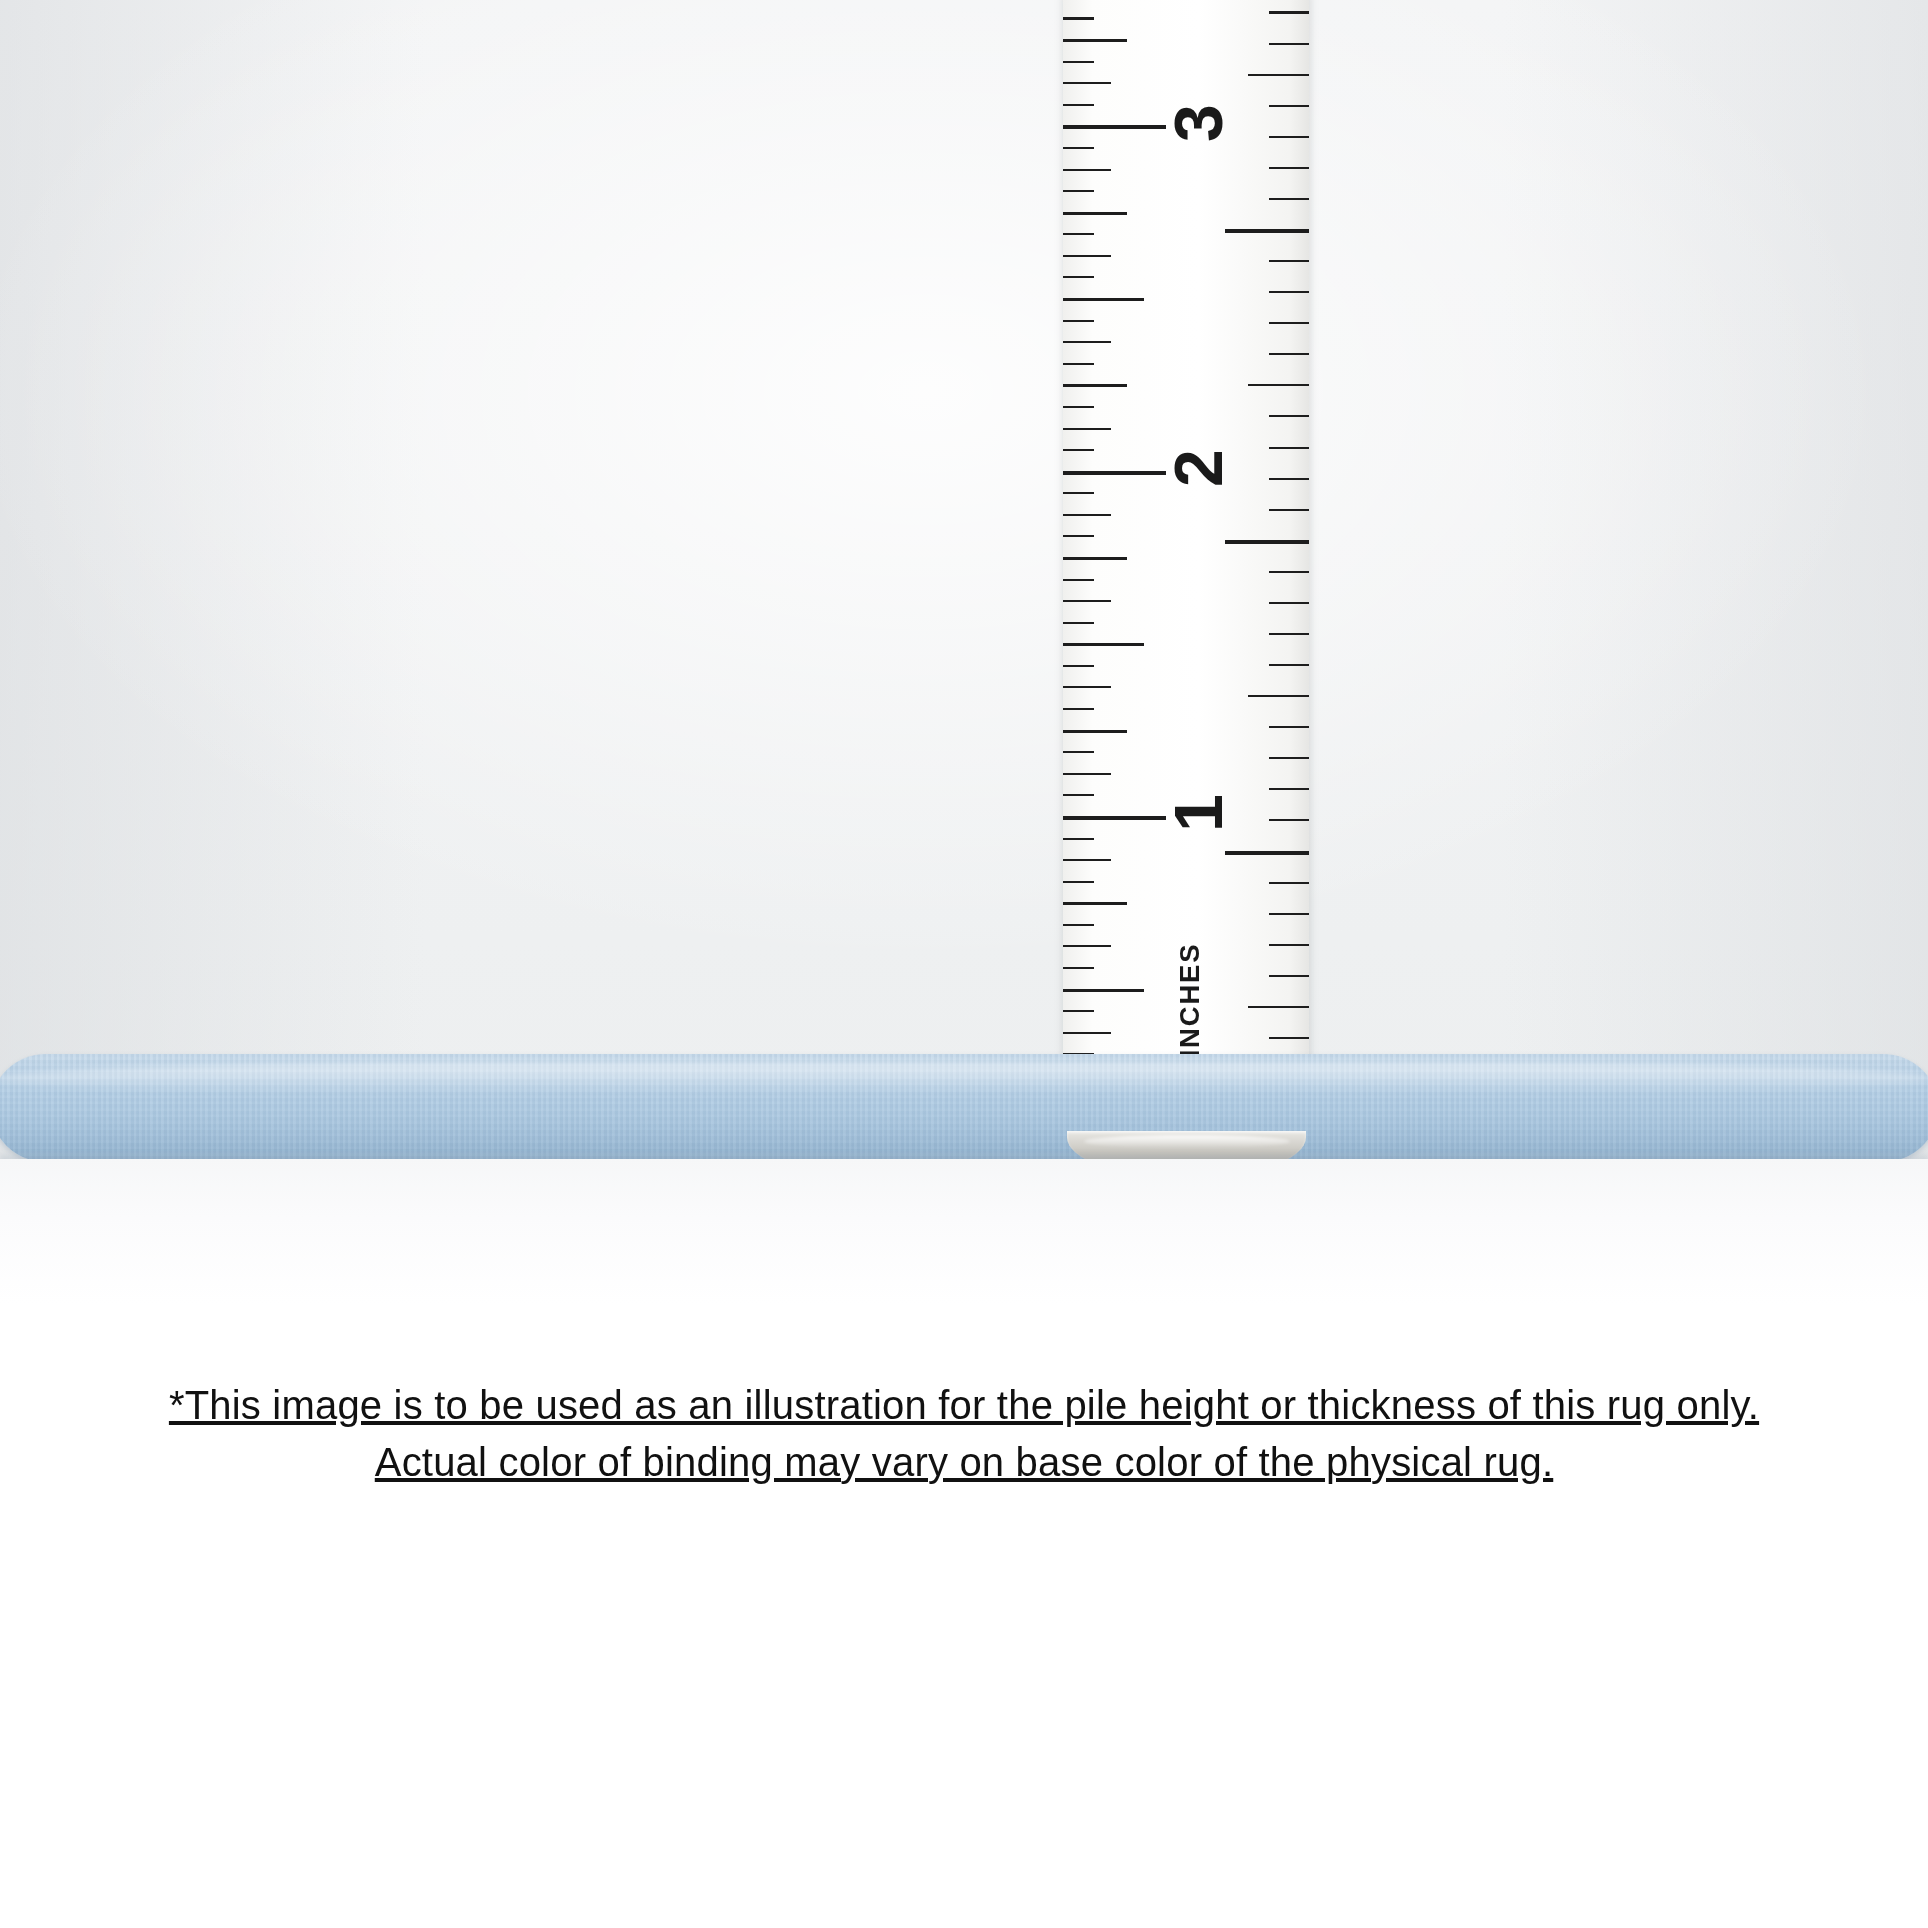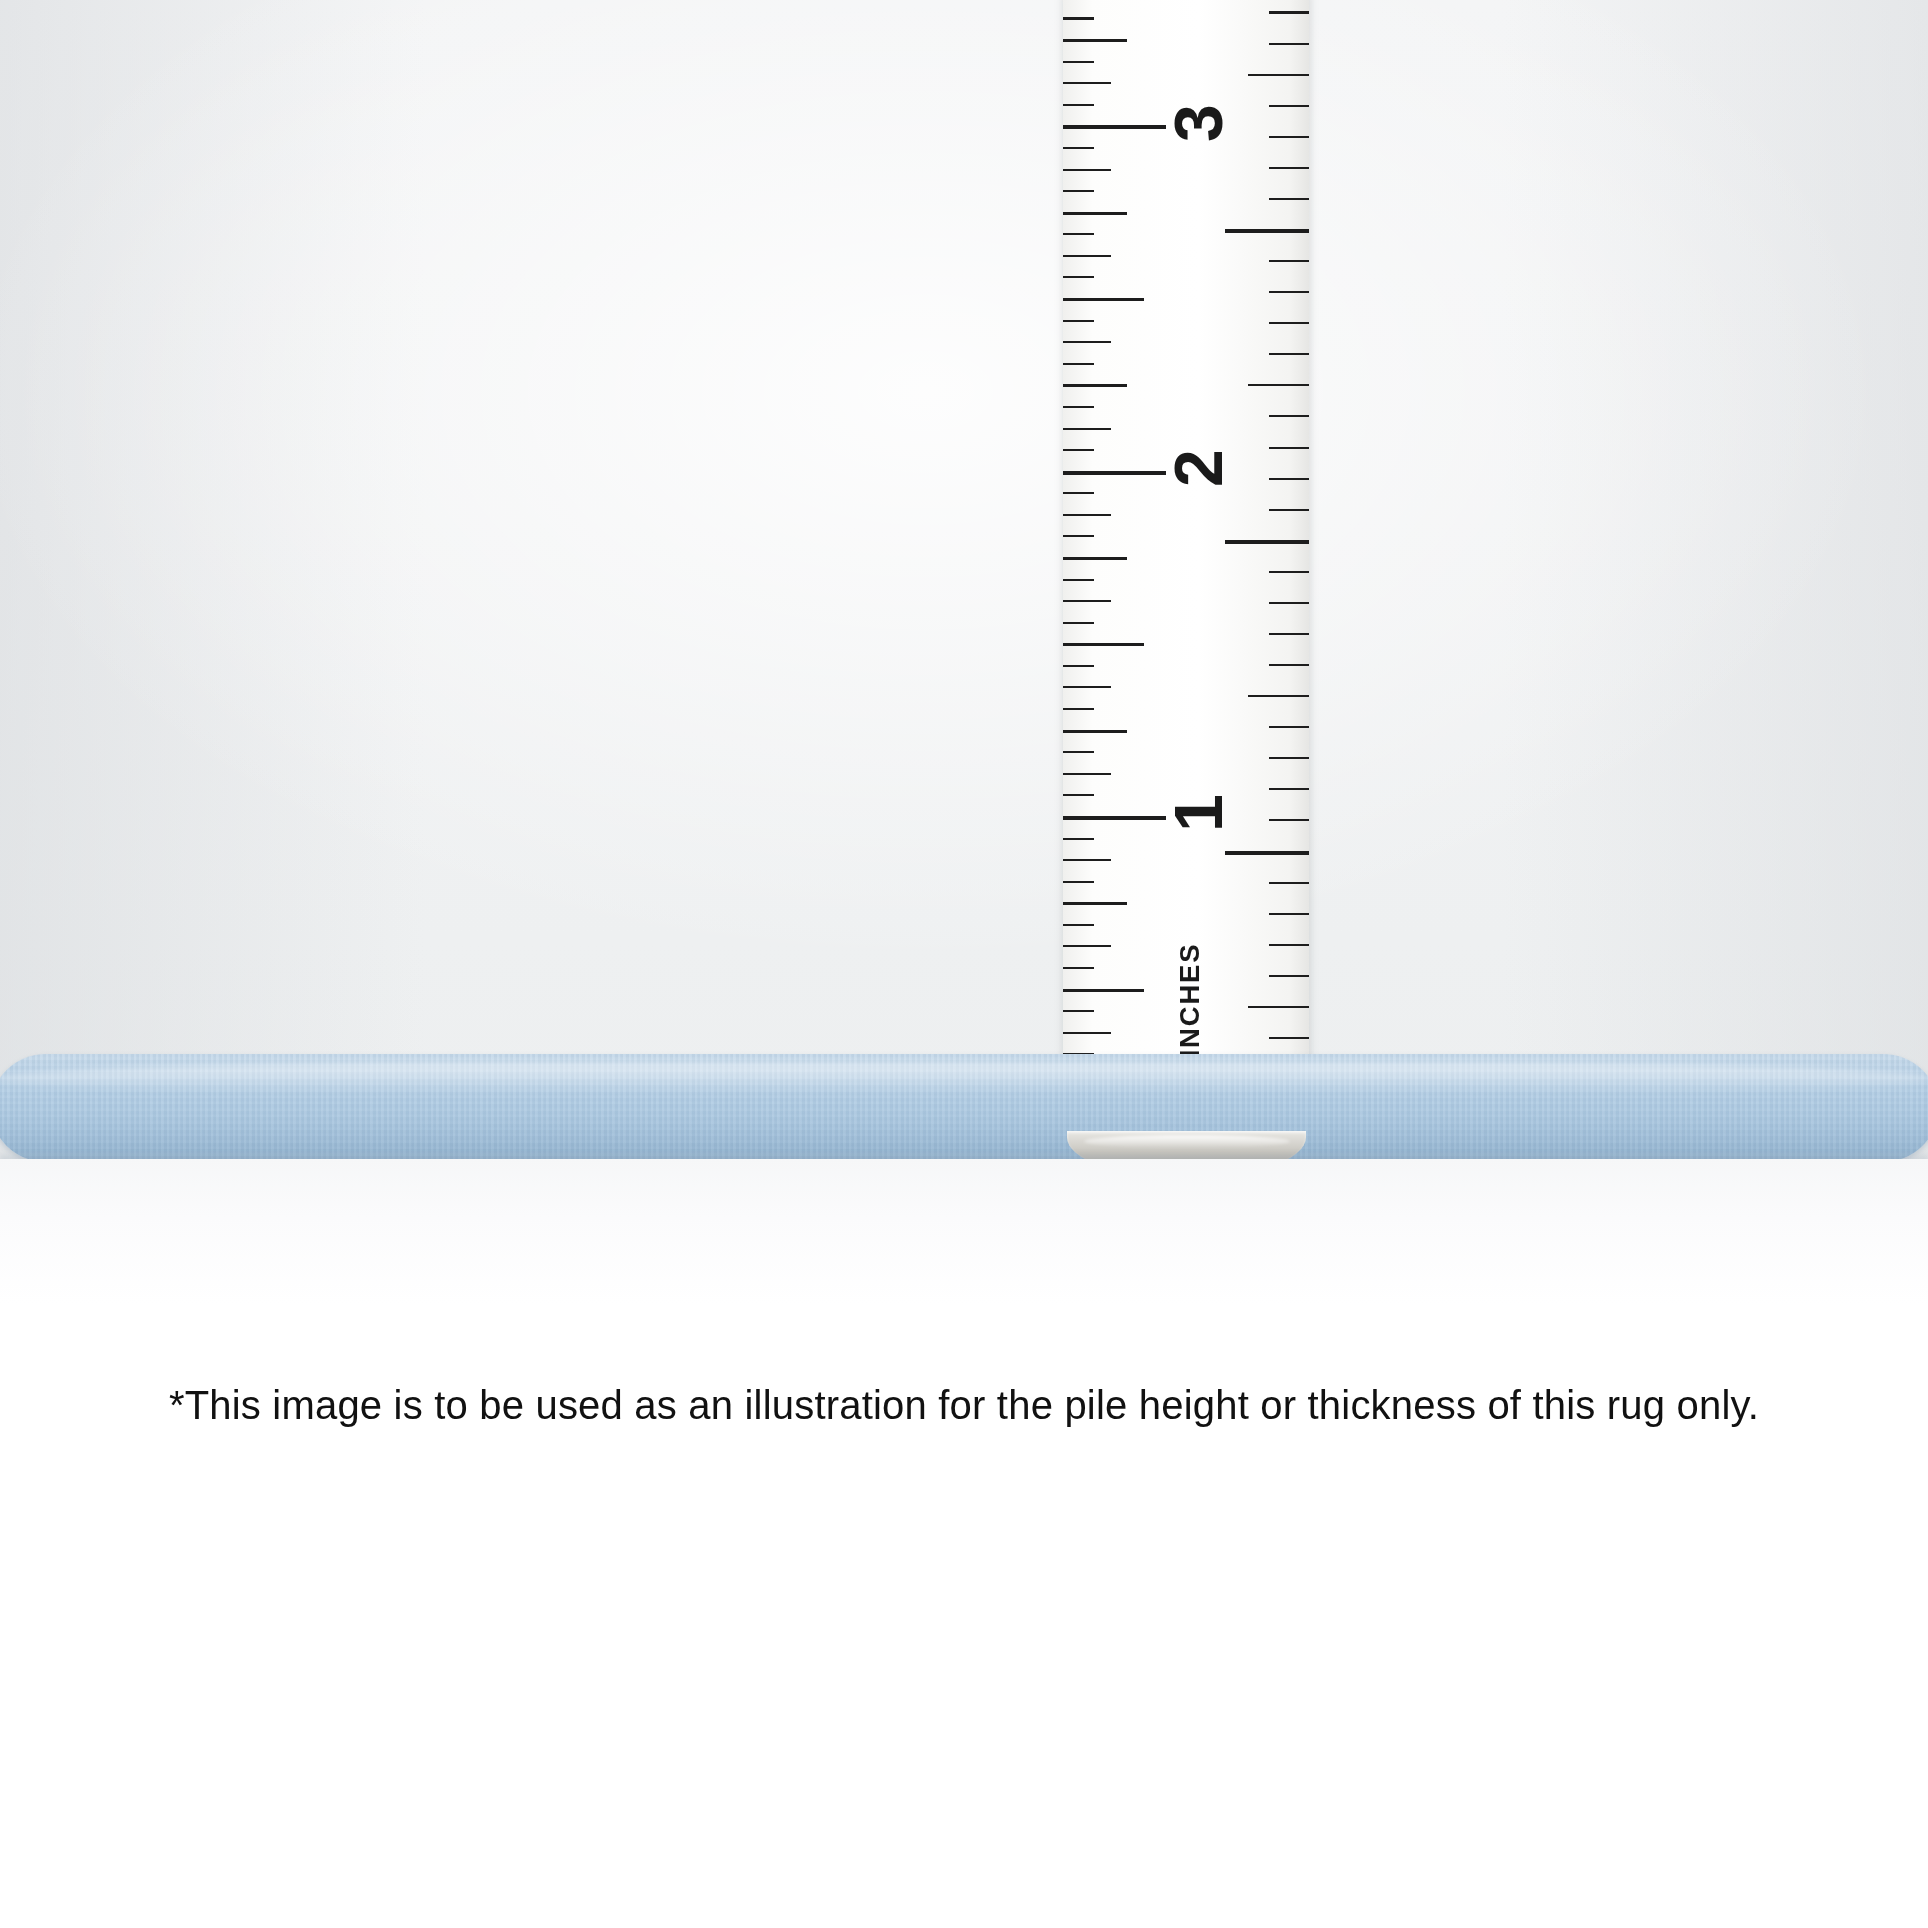--- a/index.html
+++ b/index.html
@@ -177,20 +177,21 @@
     text-align: center;
     color: #111111;
     font-family: "Liberation Sans", sans-serif;
     font-size: 40px;
     line-height: 1.42;
     letter-spacing: 0.2px;
   }
   .caption .line {
     display: block;
     padding: 0 58px;
+    text-decoration: underline;
   }
 </style>
 </head>
 <body>
 
 <div id="scene">
 
   <div class="photo">
     <div class="wall-shade"></div>
 
@@ -301,16 +302,17 @@
     <div class="ruler-tip">
       <div class="tip-shine"></div>
     </div>
 
     <div class="floor-shadow"></div>
     <div class="floor"></div>
   </div>
 
   <div class="caption">
     <span class="line">*This image is to be used as an illustration for the pile height or thickness of this rug only.</span>
+    <span class="line">Actual color of binding may vary on base color of the physical rug.</span>
   </div>
 
 </div>
 
 
 </body></html>

